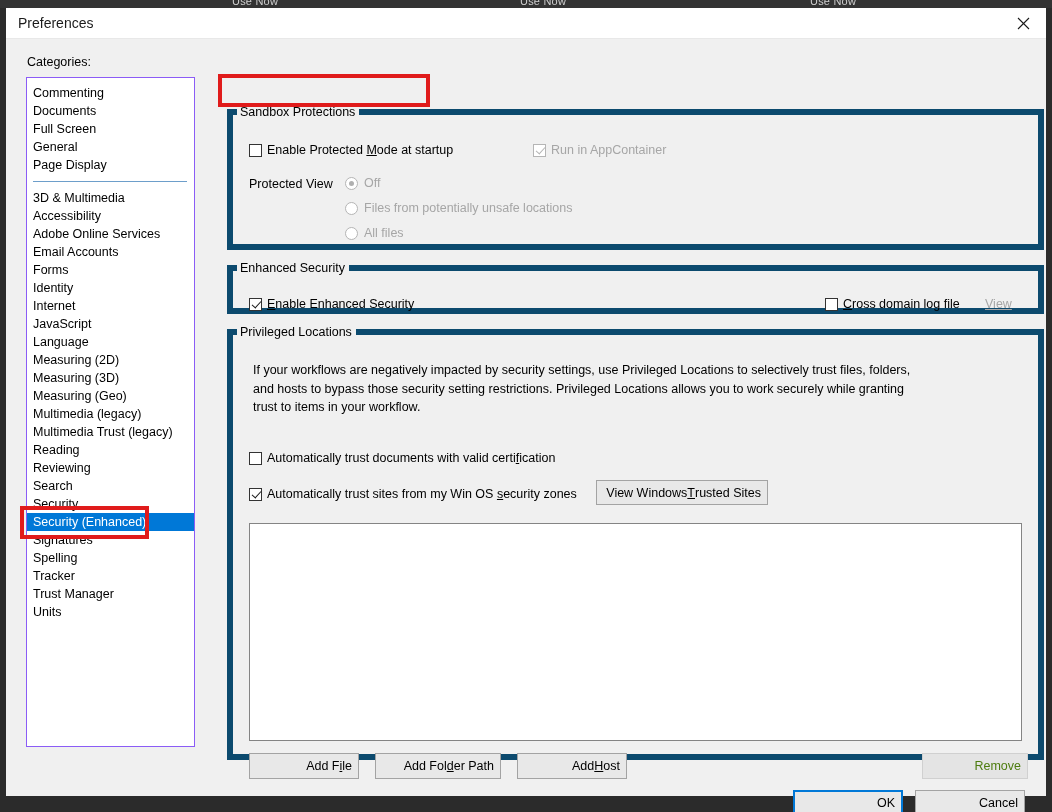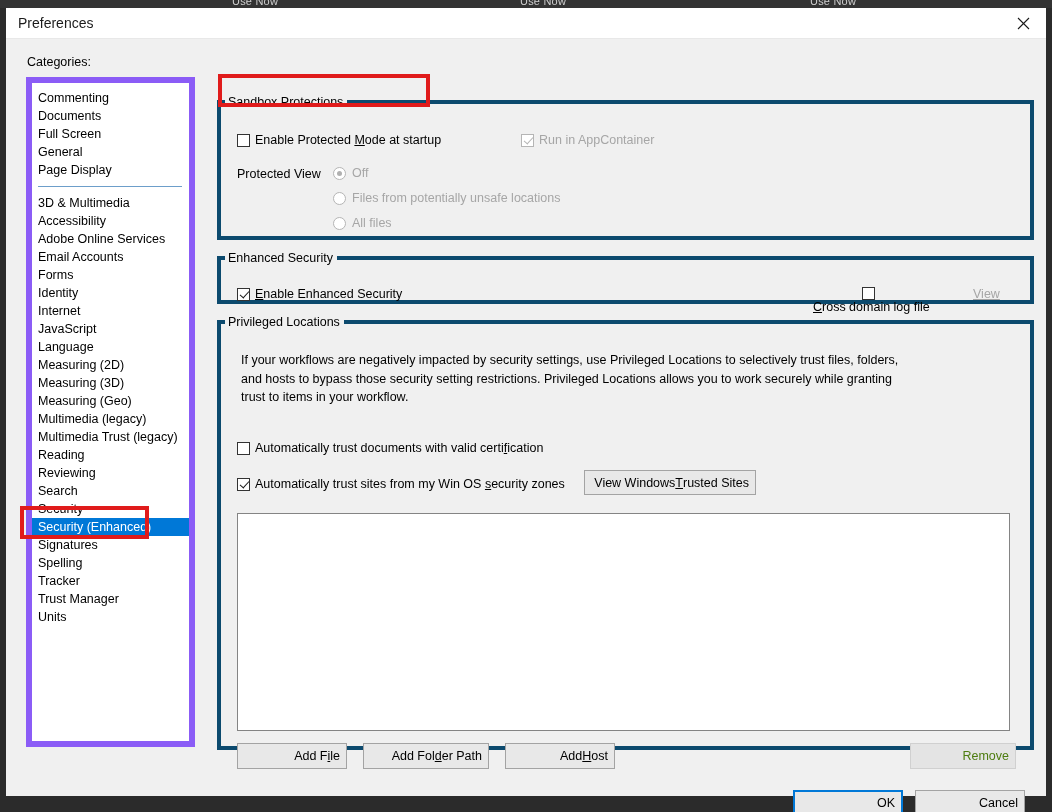--- a/index.html
+++ b/index.html
@@ -84,21 +84,21 @@
     left: 21px; top: 16px;
     font-size: 12.5px;
     color: #000;
   }
   .cat-listbox {
     position: absolute;
     left: 20px; top: 38px;
     width: 169px;
     height: 670px;
     background: #ffffff;
-    border: 6px solid #8b5cf6;
+    border: 1px solid #8b5cf6;
     box-sizing: border-box;
     overflow: hidden;
   }
   .cat-item {
     height: 18px;
     line-height: 18px;
     padding-left: 6px;
     font-size: 12.5px;
     color: #000;
     white-space: nowrap;
@@ -115,23 +115,23 @@
   }
 
   
   .right-pane {
     position: absolute;
     left: 205px; top: 12px;
     width: 820px;
   }
 
   fieldset.group {
-    border: 4px solid #0c4a6e;
+    border: 6px solid #0c4a6e;
     border-radius: 0;
-    margin: 6px;
+    margin: 16px;
     padding: 0;
     background: #f0f0f0;
     box-sizing: border-box;
   }
   fieldset.group > legend {
     font-size: 12.5px;
     color: #000;
     padding: 0 4px 0 3px;
     margin-left: 4px;
   }
@@ -193,21 +193,21 @@
   
   .pm-row { position: absolute; left: 16px; top: 24px; }
   .appc-row { position: absolute; left: 300px; top: 24px; }
   .pv-label { position: absolute; left: 16px; top: 58px; font-size: 12.5px; color: #000; }
   .pv-r1 { position: absolute; left: 112px; top: 57px; }
   .pv-r2 { position: absolute; left: 112px; top: 82px; }
   .pv-r3 { position: absolute; left: 112px; top: 107px; }
 
   
   .es-row { position: absolute; left: 16px; top: 22px; }
-  .cd-row { position: absolute; left: 592px; top: 22px; flex-direction: column; }
+  .cd-row { position: absolute; left: 592px; top: 22px; }
   .view-link {
     position: absolute; left: 752px; top: 22px;
     font-size: 12.5px;
     color: #a6a6a6;
     text-decoration: underline;
     cursor: default;
   }
 
   
   .priv-desc {

